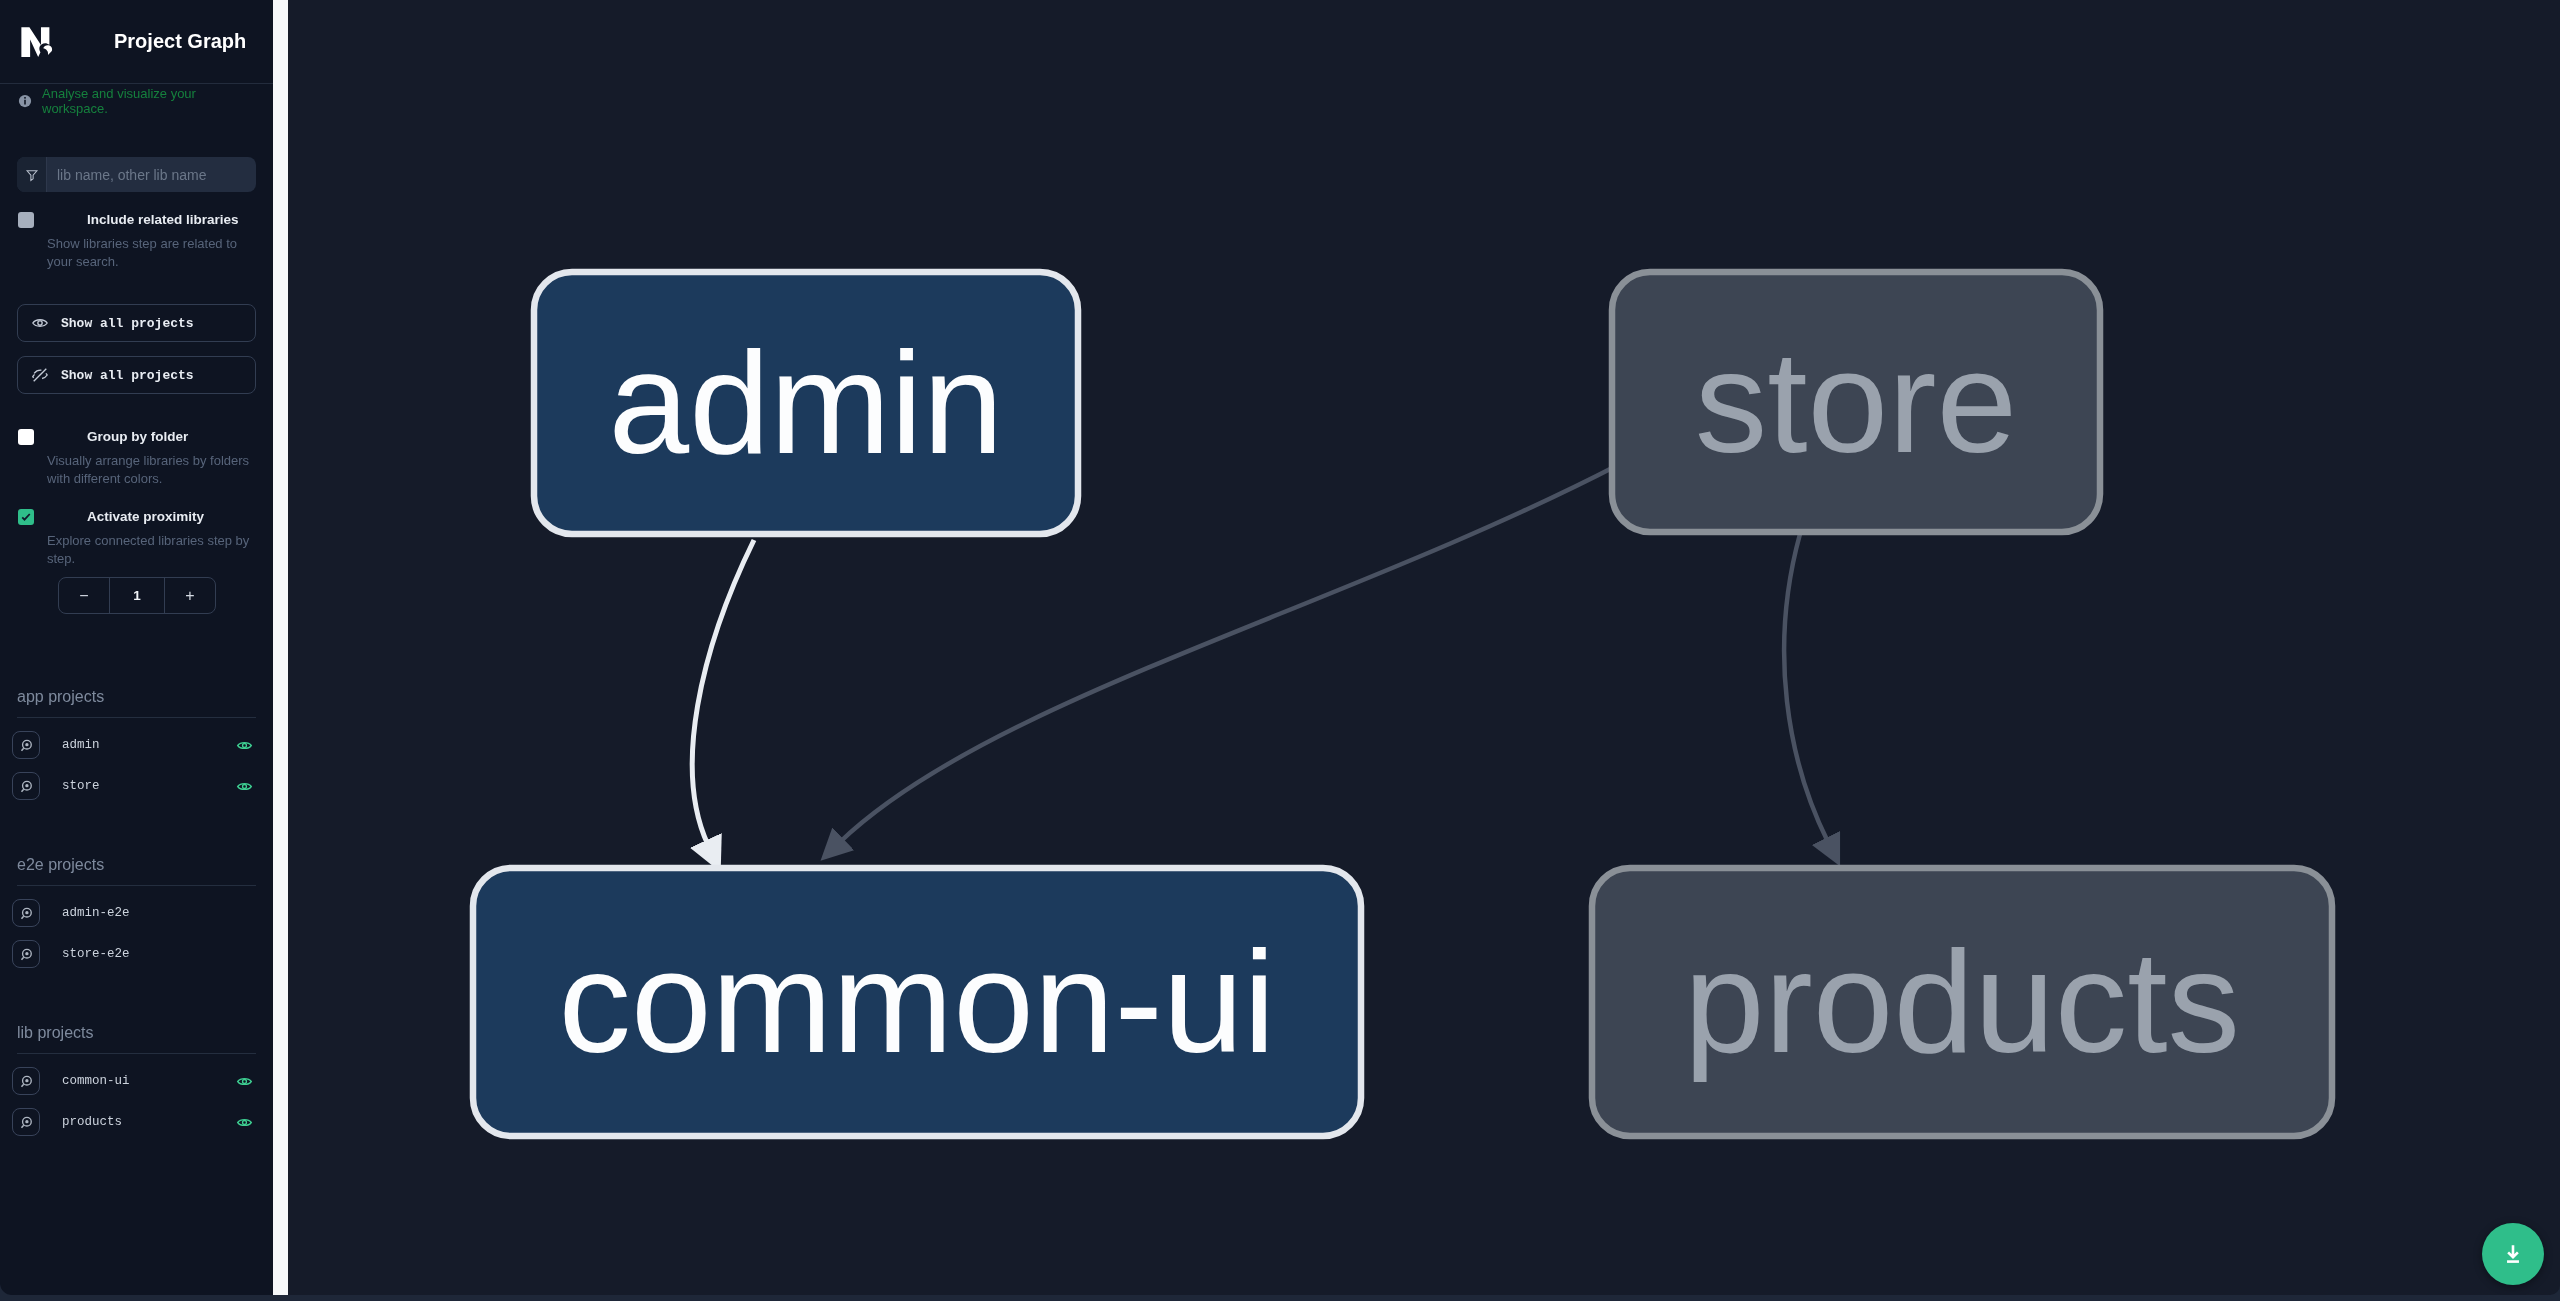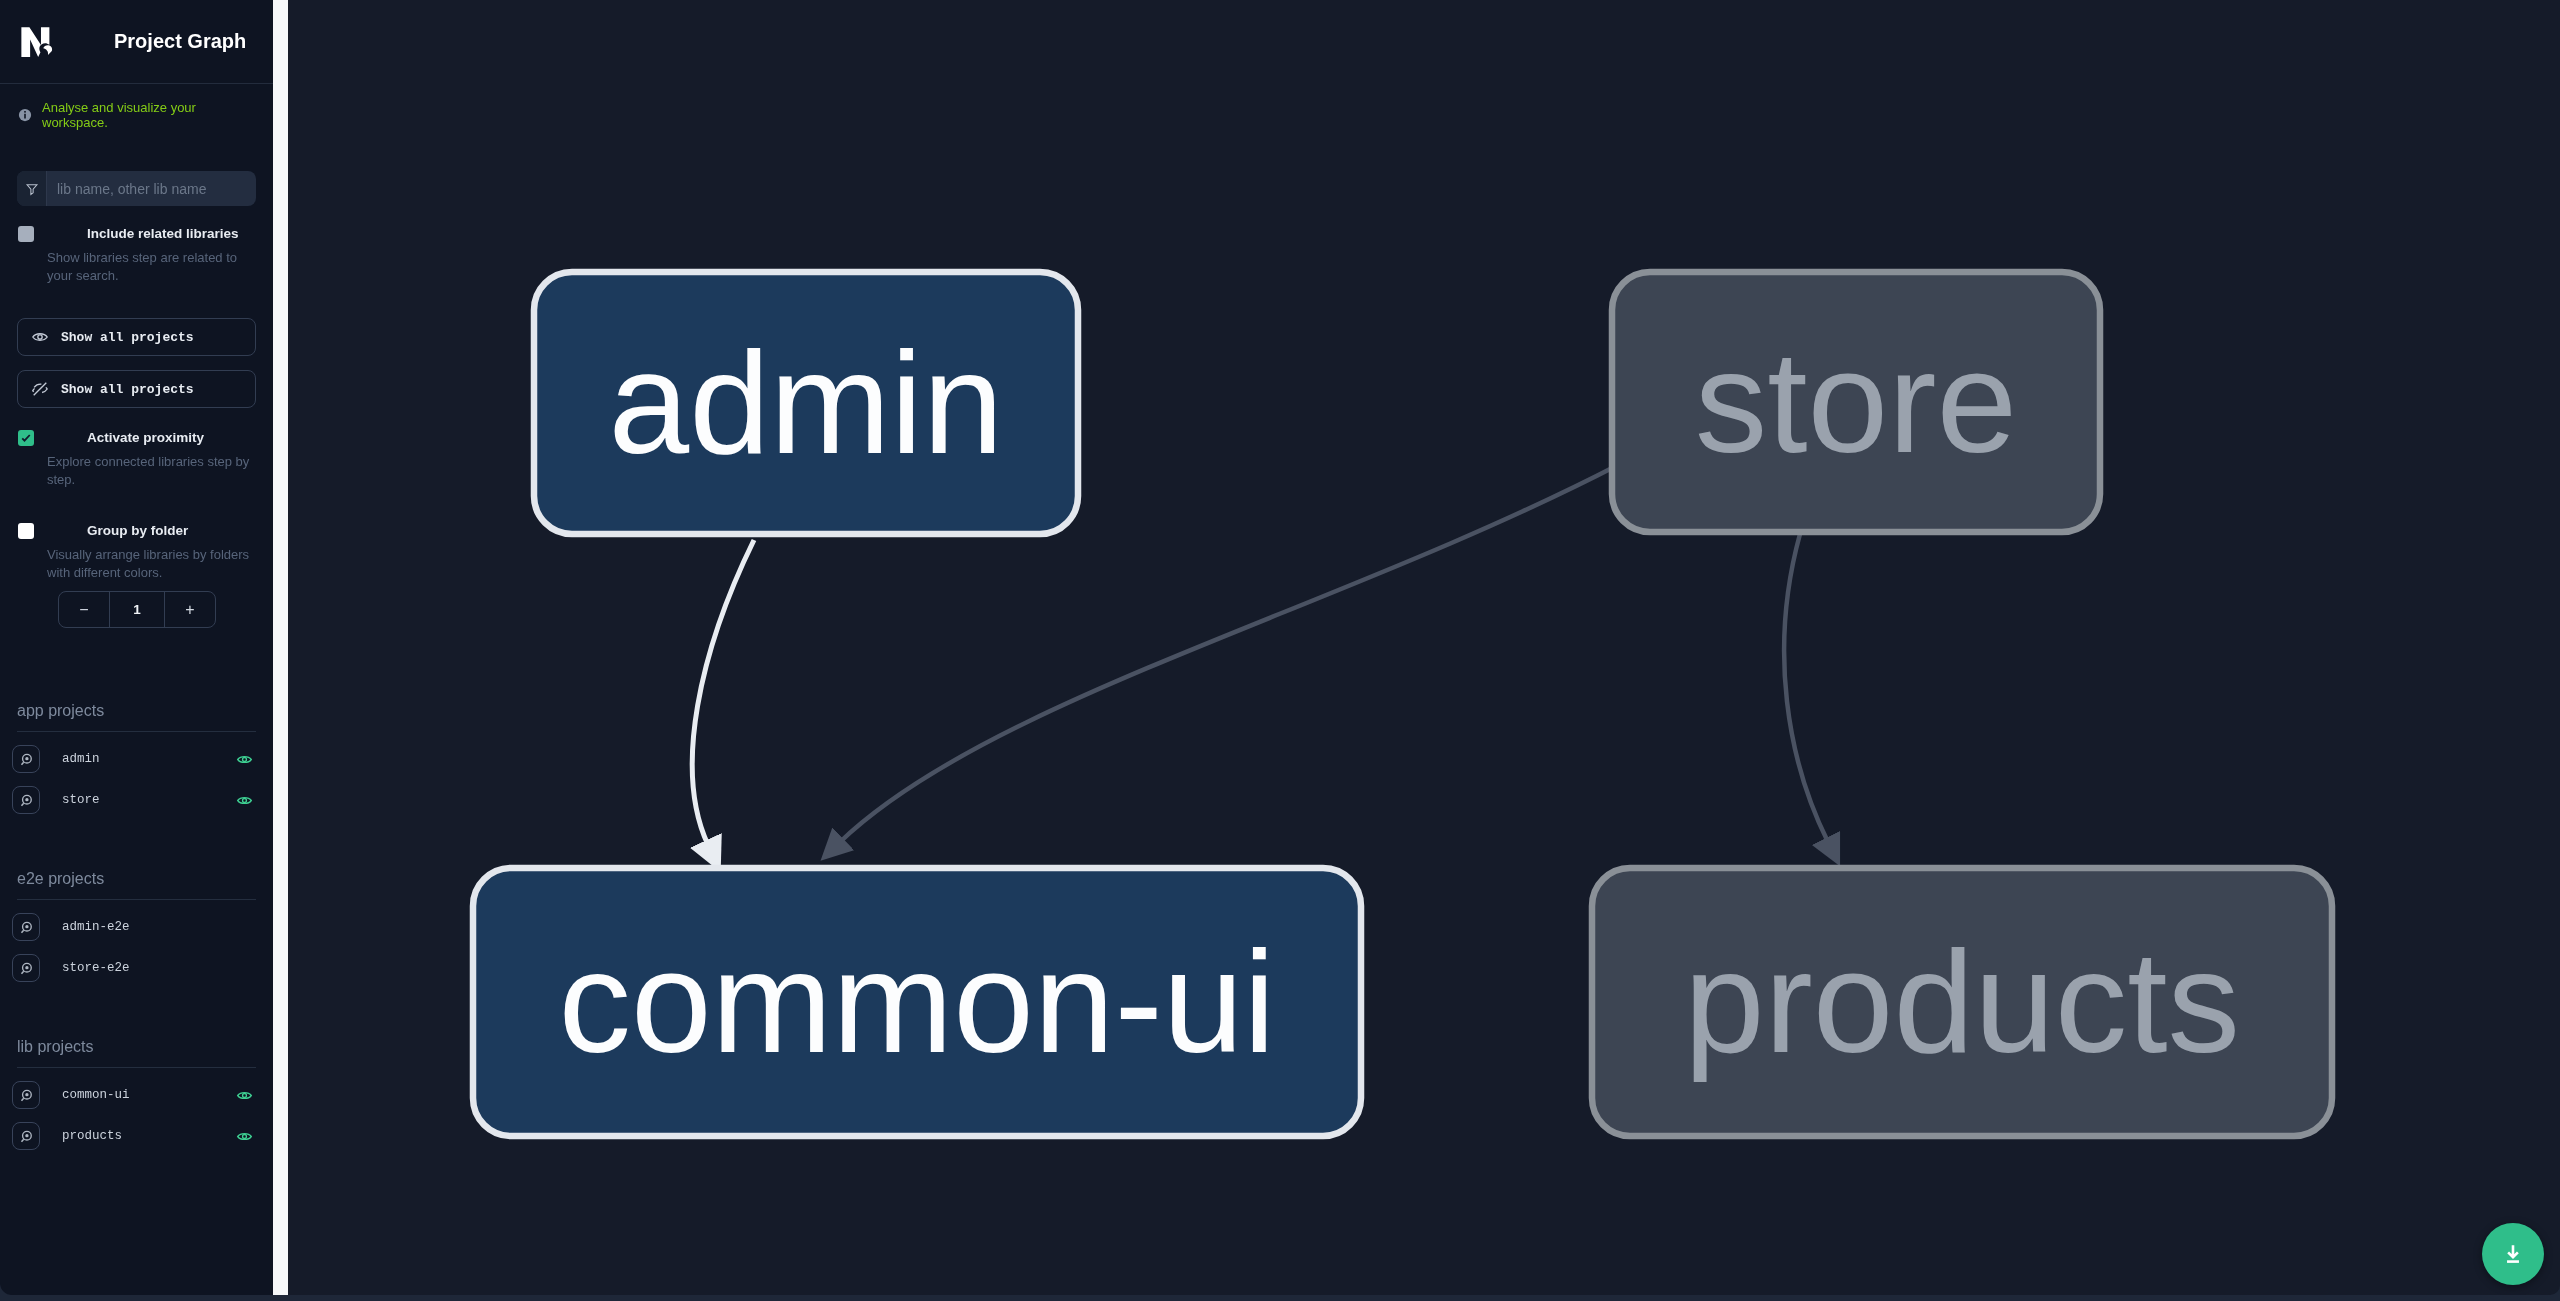--- a/index.html
+++ b/index.html
@@ -9,22 +9,22 @@
 
   
   .sidebar { width:273px; flex-shrink:0; background:#0e1422; color:#e8ecf2;
              border-radius:0 0 0 12px; display:flex; flex-direction:column; overflow:hidden; }
   .sb-header { height:84px; display:flex; align-items:center; padding:0 16px;
                border-bottom:1px solid #232c3d; flex-shrink:0;gap:28px; }
   .logo svg { width:44px; height:42px; display:block; }
   .sb-title { font-size:20px; font-weight:bold; color:#fff; margin-left:26px; white-space:nowrap; }
   .monitor { margin-left:18px; color:#2fbe8a; display:flex; }
 
-  .sb-info { display:flex; align-items:center; gap:10px; padding:0 18px; margin-top:16px;
-             color:#84cc16; font-size:13px; }
+  .sb-info { display:flex; align-items:center; gap:10px; padding:0 18px; margin-top:2px;
+             color:#15803d; font-size:13px; }
 
   .sb-filter { display:flex; margin:41px 17px 0; height:35px; background:#232d40;
                border-radius:8px; overflow:hidden; }
   .filter-iconcell { width:30px; flex-shrink:0; background:#1a2333; display:flex; align-items:center;
                      justify-content:center; border-right:1px solid #2e384c; color:#b8c0cd; }
   .sb-filter input { flex:1; min-width:0; background:transparent; border:0; outline:0;
                      color:#5eead4; font-size:14px; padding:12px 10px; font-family:inherit; }
   .sb-filter input::placeholder { color:#6b7789; }
 
   .sb-toggle { display:grid; grid-template-columns:16px 1fr; column-gap:13px;
@@ -142,34 +142,34 @@
     </button>
 
     <button class="sb-btn">
       <svg width="18" height="18" viewBox="0 0 20 20" fill="none" stroke="currentColor" stroke-width="1.5">
         <path d="M3.5 8.2c2-2.6 5-3.8 8-3.5M16.5 8.2c.6.6 1.1 1.2 1.5 1.8-1.3 2-3.4 3.4-5.7 3.9M3 13c-.4-.4-.7-.8-1-1.3.5-.8 1.2-1.6 2-2.2"></path>
         <path d="M3 17 17 3"></path>
       </svg>
       <span>Show all projects</span>
     </button>
 
+    <div class="sb-toggle mt35">
+      <span class="cb cb-white"></span>
+      <span class="toggle-label">Group by folder</span>
+      <span class="toggle-desc">Visually arrange libraries by folders with different colors.</span>
+    </div>
+
     <div class="sb-toggle mt22">
       <span class="cb cb-checked">
         <svg width="12" height="12" viewBox="0 0 16 16">
           <path d="M3 8.5l3 3 7-7.5" stroke="#10192b" stroke-width="2.4" fill="none"></path>
         </svg>
       </span>
       <span class="toggle-label">Activate proximity</span>
       <span class="toggle-desc">Explore connected libraries step by step.</span>
-    </div>
-
-    <div class="sb-toggle mt35">
-      <span class="cb cb-white"></span>
-      <span class="toggle-label">Group by folder</span>
-      <span class="toggle-desc">Visually arrange libraries by folders with different colors.</span>
     </div>
 
     <div class="stepper">
       <button>−</button>
       <span class="val">1</span>
       <button>+</button>
     </div>
 
     <div class="sb-section first">
       <h2 class="section-title">app projects</h2>

